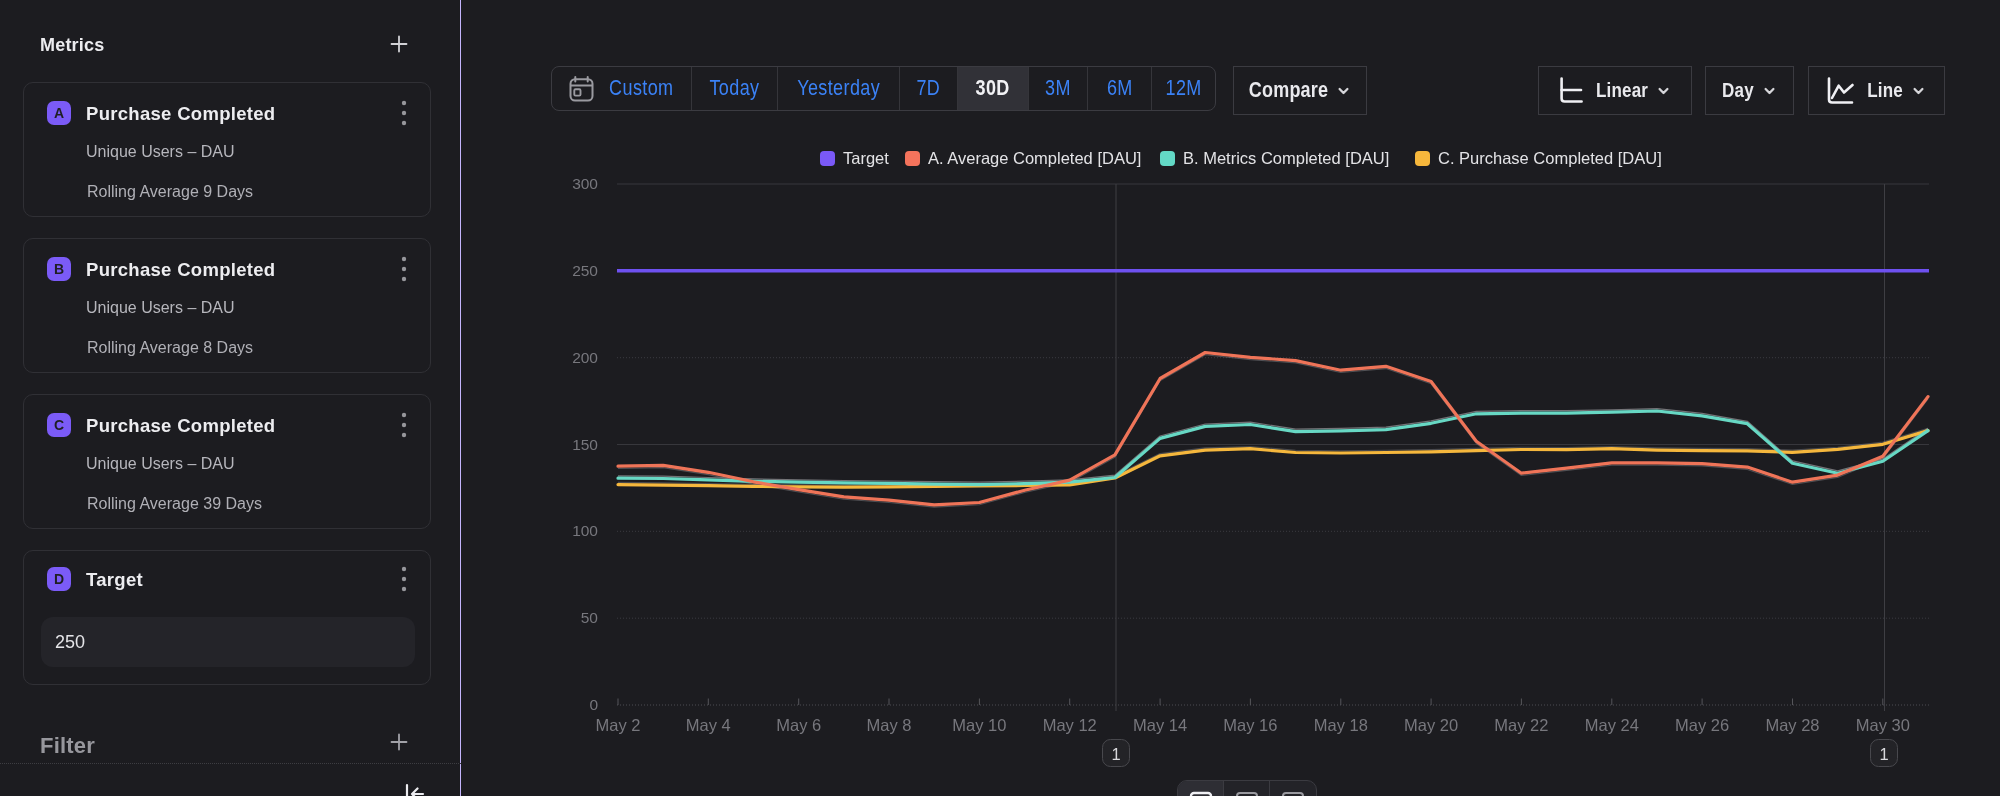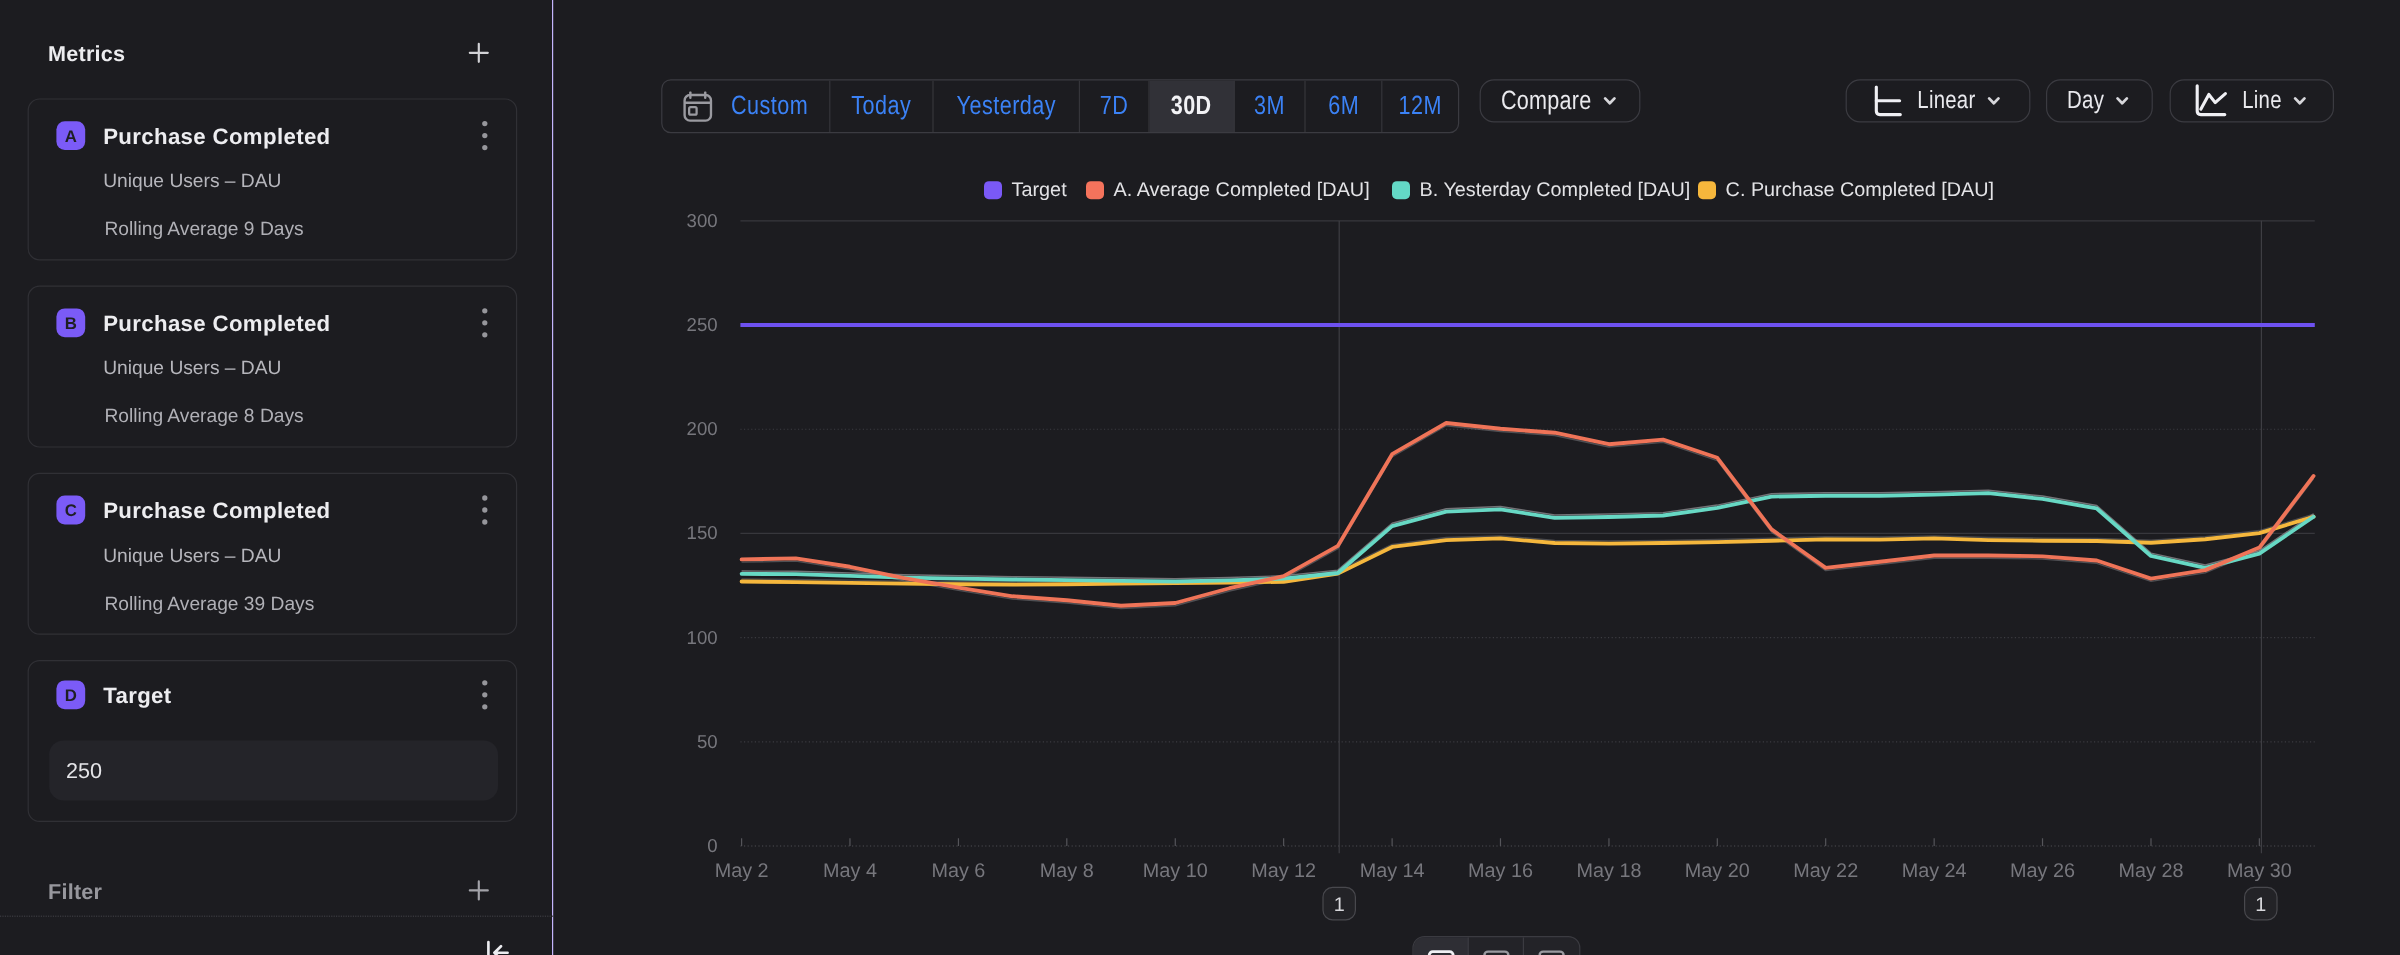--- a/index.html
+++ b/index.html
@@ -3,21 +3,21 @@
 
 *{margin:0;padding:0;box-sizing:border-box}
 .ty{display:inline-block;transform:scaleY(1.22);transform-origin:center}
 html,body{width:2000px;height:796px;background:#1c1c20;font-family:"Liberation Sans",sans-serif;overflow:hidden;position:relative}
 #sidebar{position:absolute;left:0;top:0;width:461px;height:796px;border-right:1px solid #c4b5fd}
 .card{position:absolute;left:23px;width:408px;height:135px;border:1px solid #303035;border-radius:10px}
 .badge{position:absolute;width:24px;height:24px;border-radius:7px;background:#7b5bf7;color:#1f1f24;font-size:14px;font-weight:bold;display:flex;align-items:center;justify-content:center}
 .ctitle{position:absolute;font-size:18.5px;font-weight:bold;color:#ededf0;letter-spacing:0.3px}
 .crow{position:absolute;font-size:16px;color:#b6b6bc}
 .crow2{position:absolute;font-size:16px;color:#b0b0b6}
-.btn{position:absolute;height:36px;border:1px solid #3b3b41;border-radius:12px;display:flex;align-items:center;justify-content:center;color:#e9e9ed;font-size:17px;font-weight:normal;letter-spacing:0.2px}
+.btn{position:absolute;height:49px;border:1px solid #3b3b41;border-radius:0;display:flex;align-items:center;justify-content:center;color:#e9e9ed;font-size:17px;font-weight:bold;letter-spacing:0.2px}
 .seg{position:absolute;top:66px;left:551px;width:665px;height:45px;border:1px solid #3b3b41;border-radius:8px;display:flex;overflow:hidden}
 .seg>div{display:flex;align-items:center;justify-content:center;color:#3b82f6;font-size:18px;border-right:1px solid #35353a;letter-spacing:0.4px}
 .seg>div:last-child{border-right:none}
 .legitem{position:absolute;top:150px;height:16px;display:flex;align-items:center}
 .legsq{width:15px;height:15px;border-radius:4px;margin-right:8px}
 .legtxt{font-size:16.5px;color:#e3e3e6}
 
 </style></head><body>
 <div id="sidebar">
 <div style="position:absolute;left:40px;top:35px;font-size:18px;font-weight:bold;color:#ececef;letter-spacing:0.2px">Metrics</div>
@@ -60,21 +60,21 @@
 <div class="card" style="top:550px">
 <div class="badge" style="left:23px;top:16px">D</div>
 <div class="ctitle" style="left:62px;top:18px">Target</div>
 <svg style="position:absolute;left:377px;top:15px" width="6" height="26" viewBox="0 0 6 26">
         <circle cx="3" cy="3" r="2.2" fill="#96969b"></circle>
         <circle cx="3" cy="13" r="2.2" fill="#96969b"></circle>
         <circle cx="3" cy="23" r="2.2" fill="#96969b"></circle>
       </svg>
 <div style="position:absolute;left:17px;top:66px;width:374px;height:50px;background:#242429;border-radius:12px;display:flex;align-items:center;padding-left:14px;font-size:18px;color:#e5e5e8">250</div>
 </div>
-<div style="position:absolute;left:40px;top:733px;font-size:18px;font-weight:bold;color:#97979d;letter-spacing:0.2px">Filter</div>
+<div style="position:absolute;left:40px;top:733px;font-size:22px;font-weight:bold;color:#97979d;letter-spacing:0.2px">Filter</div>
 <svg style="position:absolute;left:389px;top:732px" width="20" height="20" viewBox="0 0 20 20">
       <path d="M10 2.5V17.5M2.5 10H17.5" stroke="#a2a2a8" stroke-width="1.8" stroke-linecap="round"></path>
     </svg>
 <div style="position:absolute;left:0;top:763px;width:461px;border-top:1px dotted #3d3d42"></div>
 <svg style="position:absolute;left:404px;top:783px" width="22" height="22" viewBox="0 0 22 22">
       <path d="M3 2V20" stroke="#ececf0" stroke-width="2.2" stroke-linecap="round"></path>
       <path d="M19 11H8M8 11L13.5 5.5M8 11L13.5 16.5" stroke="#ececf0" stroke-width="2.2" fill="none" stroke-linecap="round" stroke-linejoin="round"></path>
     </svg>
 </div>
 <div class="seg">
@@ -145,21 +145,21 @@
 <div class="legitem" style="left:820px">
     <div class="legsq" style="background:#7a59f7"></div>
     <div class="legtxt">Target</div>
   </div>
 <div class="legitem" style="left:905px">
     <div class="legsq" style="background:#f4735c"></div>
     <div class="legtxt">A. Average Completed [DAU]</div>
   </div>
 <div class="legitem" style="left:1160px">
     <div class="legsq" style="background:#63d9c6"></div>
-    <div class="legtxt">B. Yesterday Completed [DAU]</div>
+    <div class="legtxt">B. Metrics Completed [DAU]</div>
   </div>
 <div class="legitem" style="left:1415px">
     <div class="legsq" style="background:#f6b73c"></div>
     <div class="legtxt">C. Purchase Completed [DAU]</div>
   </div>
 <svg width="2000" height="796" viewBox="0 0 2000 796" style="position:absolute;left:0;top:0">
 <line x1="617" y1="184.0" x2="1929" y2="184.0" stroke="#37373c" stroke-width="1"></line>
 <line x1="617" y1="444.5" x2="1929" y2="444.5" stroke="#37373c" stroke-width="1"></line>
 <line x1="617" y1="357.7" x2="1929" y2="357.7" stroke="#3b3b40" stroke-width="1" stroke-dasharray="1 2"></line>
 <line x1="617" y1="531.3" x2="1929" y2="531.3" stroke="#3b3b40" stroke-width="1" stroke-dasharray="1 2"></line>

